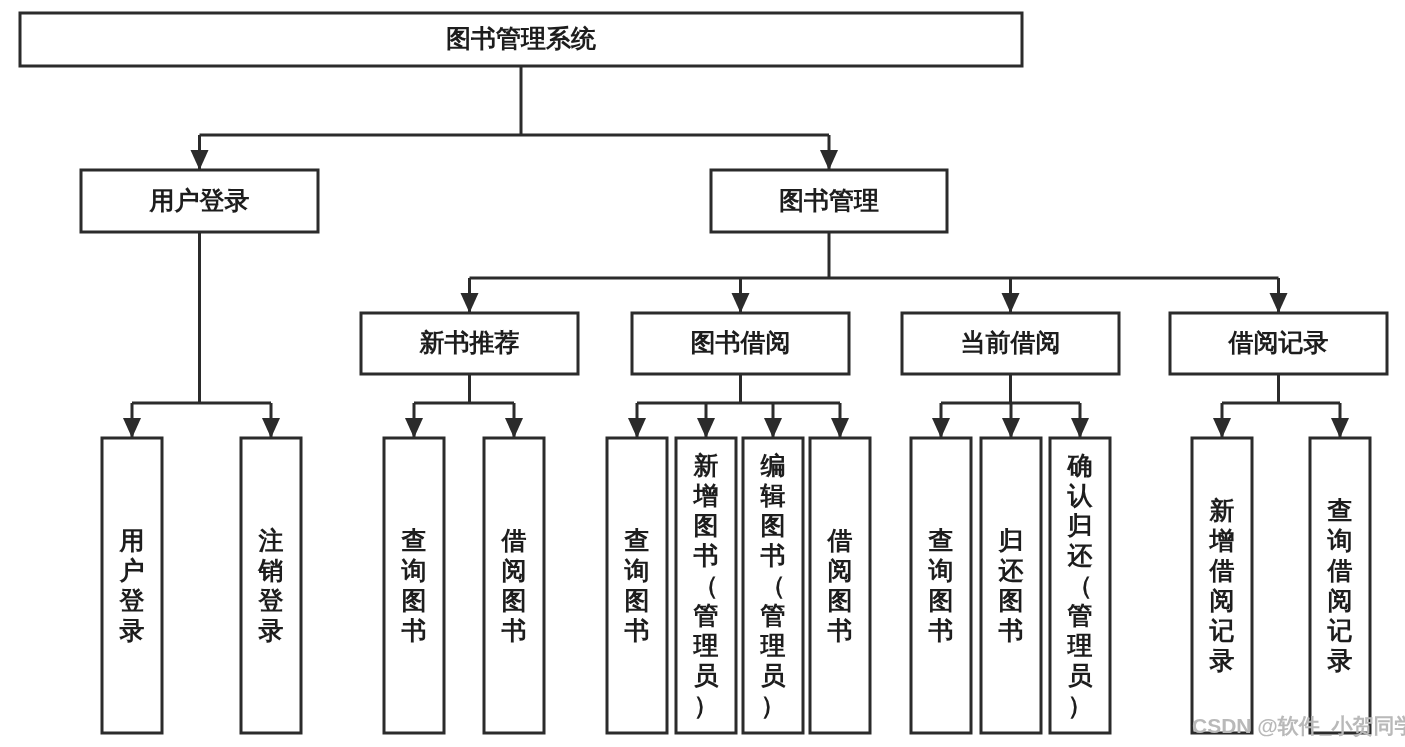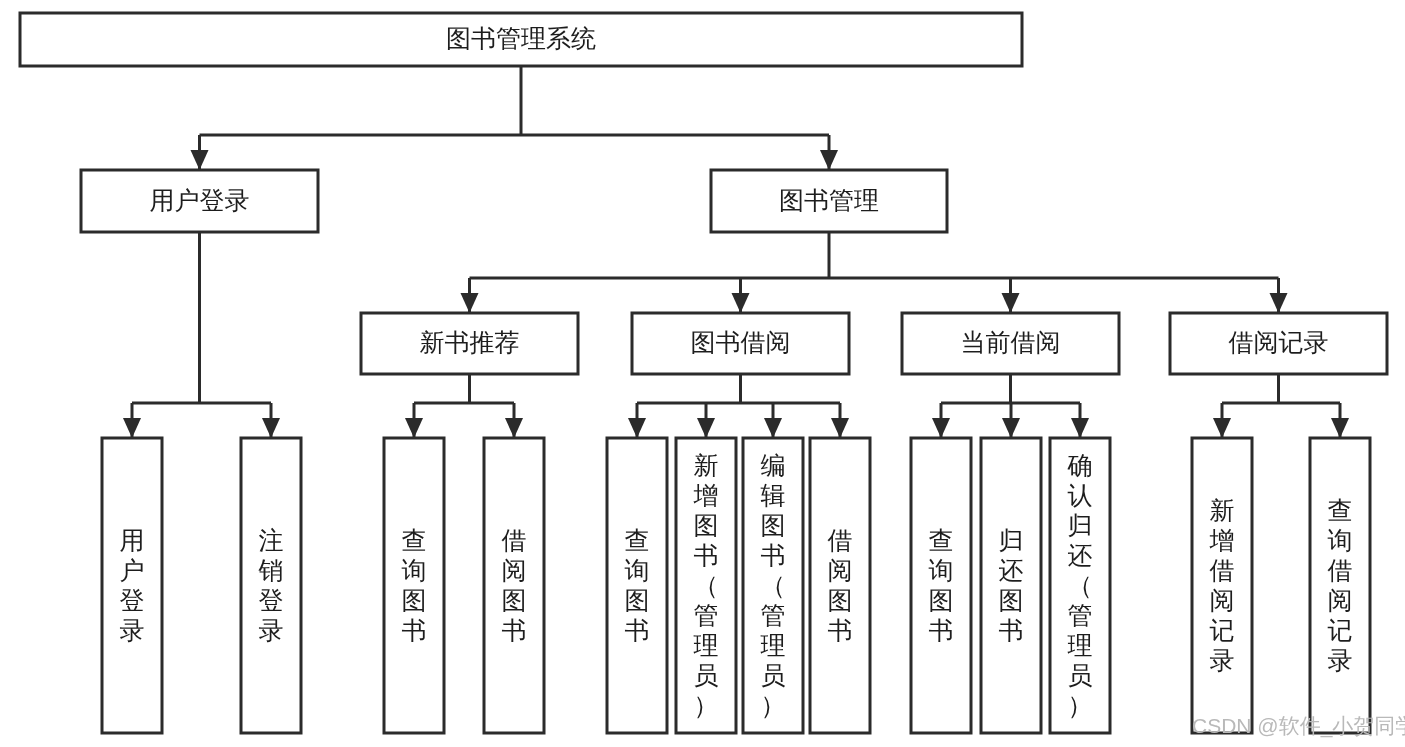--- a/index.html
+++ b/index.html
@@ -11,20 +11,21 @@
     width: 1405px;
     height: 747px;
     font-family: "Liberation Sans", "DejaVu Sans", sans-serif;
     overflow: hidden;
     position: relative;
   }
   #diagram-root {
     position: relative;
     width: 1405px;
     height: 747px;
+    font-weight: bold;
   }
   svg.diagram-canvas {
     position: absolute;
     left: 0;
     top: 0;
     width: 1405px;
     height: 747px;
     display: block;
   }
   .node-box {

